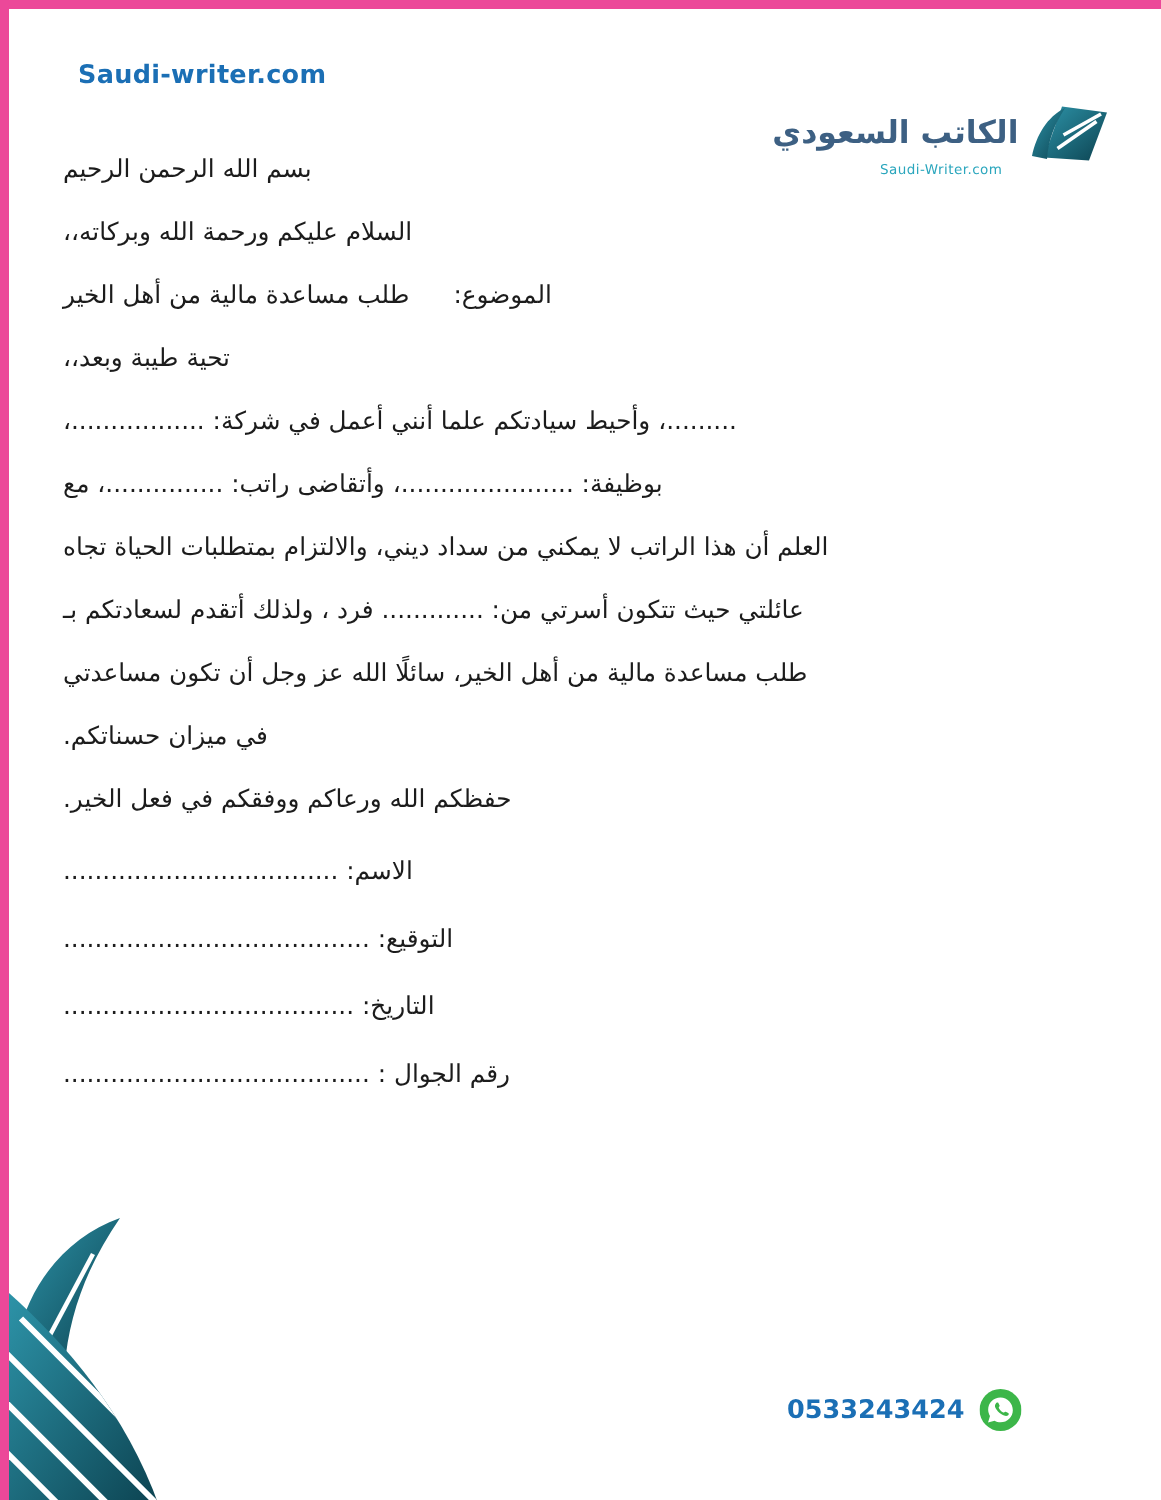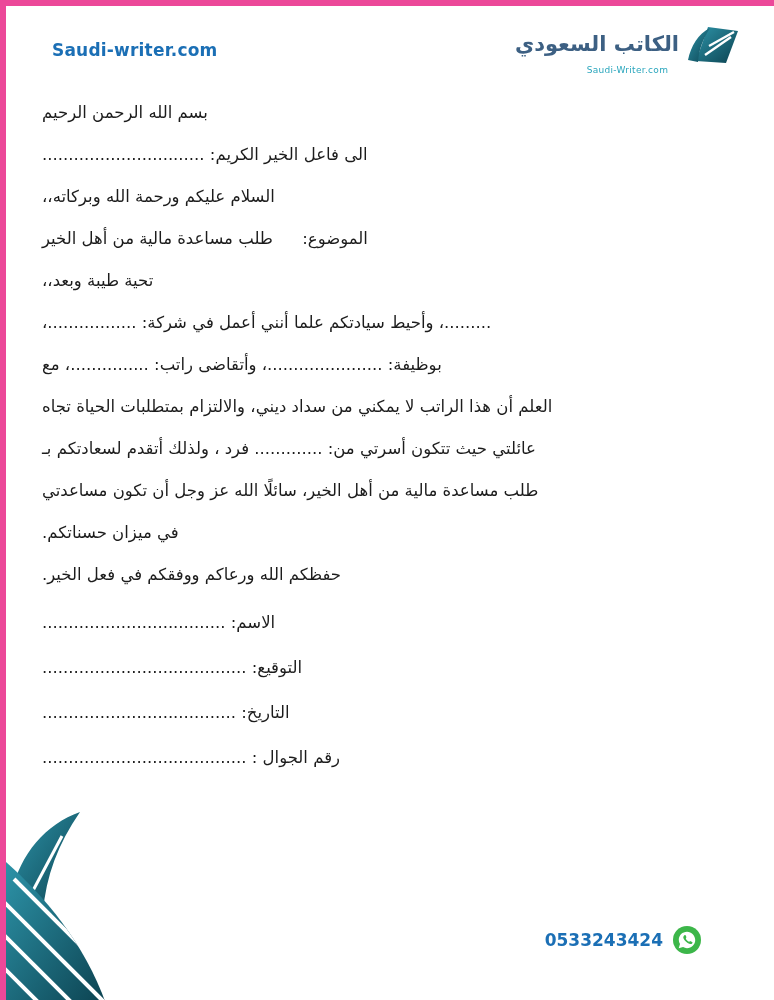--- a/index.html
+++ b/index.html
@@ -15,42 +15,42 @@
   
   .header{
     display:flex;justify-content:space-between;align-items:flex-start;
     padding:18px 38px 0 46px;height:78px;box-sizing:border-box;
   }
   .brand{
     color:#1b6fb5;font-weight:bold;font-size:17px;margin-top:16px;
     letter-spacing:.2px;
   }
   .logo{display:flex;flex-direction:column;align-items:center;}
-  .logo-top{display:flex;flex-direction:row;align-items:center;gap:7px;}
+  .logo-top{display:flex;flex-direction:row;align-items:center;gap:7px;margin-top:44px;}
   .logo-title{
     color:#3d6083;font-weight:bold;font-size:21px;direction:rtl;
   }
   .logo-mark{display:inline-flex;}
   .logo-sub{color:#2aa6bd;font-size:9px;margin-top:1px;letter-spacing:.3px;}
   
   .doc{
     direction:rtl;text-align:left;
     font-size:16.5px;
     margin-top:8px;
     padding:0 36px;
   }
   .doc-line{height:42px;line-height:42px;white-space:nowrap;}
   .subject-label{margin-left:24px;}
   .subject-value{font-weight:normal;}
   .field-line{height:45px;line-height:45px;white-space:nowrap;}
   .fields-block{margin-top:4px;}
   
   .watermark{position:absolute;left:0;bottom:0;line-height:0;}
   .phone-row{
-    position:absolute;right:77px;bottom:50px;
+    position:absolute;right:97px;bottom:50px;
     display:flex;flex-direction:row;align-items:center;gap:10px;
   }
   .phone{color:#1b6fb5;font-weight:bold;font-size:17px;direction:ltr;}
   .wa{display:inline-flex;line-height:0;}
 </style>
 </head>
 <body>
 
 <div class="page">
 
@@ -75,21 +75,20 @@
             </g>
           </svg>
         </span>
       </div>
       <div class="logo-sub">Saudi-Writer.com</div>
     </div>
   </div>
 
   <div class="doc">
     <div class="doc-line">بسم الله الرحمن الرحيم</div>
-    <div class="doc-line">الى فاعل الخير الكريم: ...............................</div>
     <div class="doc-line">السلام عليكم ورحمة الله وبركاته،،</div>
     <div class="doc-line">
       <span class="subject-label">الموضوع:</span>
       <span class="subject-value">طلب مساعدة مالية من أهل الخير</span>
     </div>
     <div class="doc-line">تحية طيبة وبعد،،</div>
 
     <div class="doc-line">.........، وأحيط سيادتكم علما أنني أعمل في شركة: .................،</div>
     <div class="doc-line">بوظيفة: ......................، وأتقاضى راتب: ...............، مع</div>
     <div class="doc-line">العلم أن هذا الراتب لا يمكني من سداد ديني، والالتزام بمتطلبات الحياة تجاه</div>

